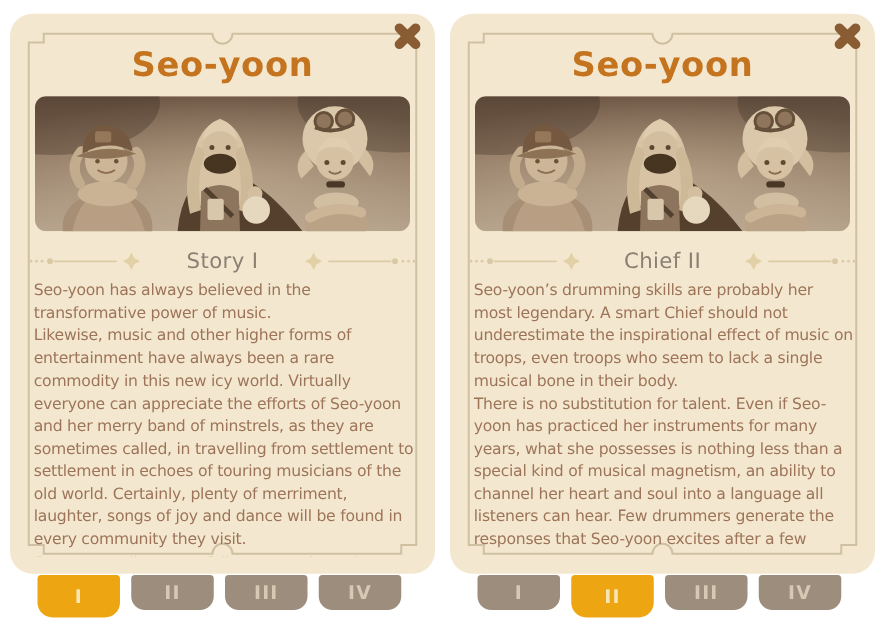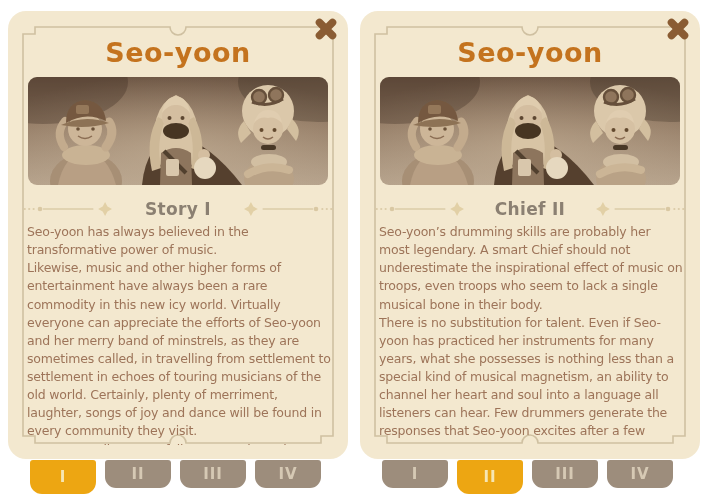--- a/index.html
+++ b/index.html
@@ -43,21 +43,21 @@
     position:absolute; top:66px; left:20px;
     width:300px; height:108px;
     border-radius:9px; overflow:hidden;
     display:block;
   }
   .story-head {
     position:absolute; top:188px; left:14px; right:14px;
     display:flex; align-items:center; justify-content:space-between;
   }
   .story-label {
-    font-size:17px; font-weight:bold;
+    font-size:17px; font-weight:normal;
     color:#8b8072;
     letter-spacing:0.3px;
     white-space:nowrap;
   }
   .flourish { width:96px; height:16px; flex:0 0 auto; }
   .flourish.rtl { transform:scaleX(-1); }
   .story-text {
     position:absolute; top:212px; left:19px; right:17px;
     height:222px; overflow:hidden;
     font-size:12.5px; font-weight:normal;

